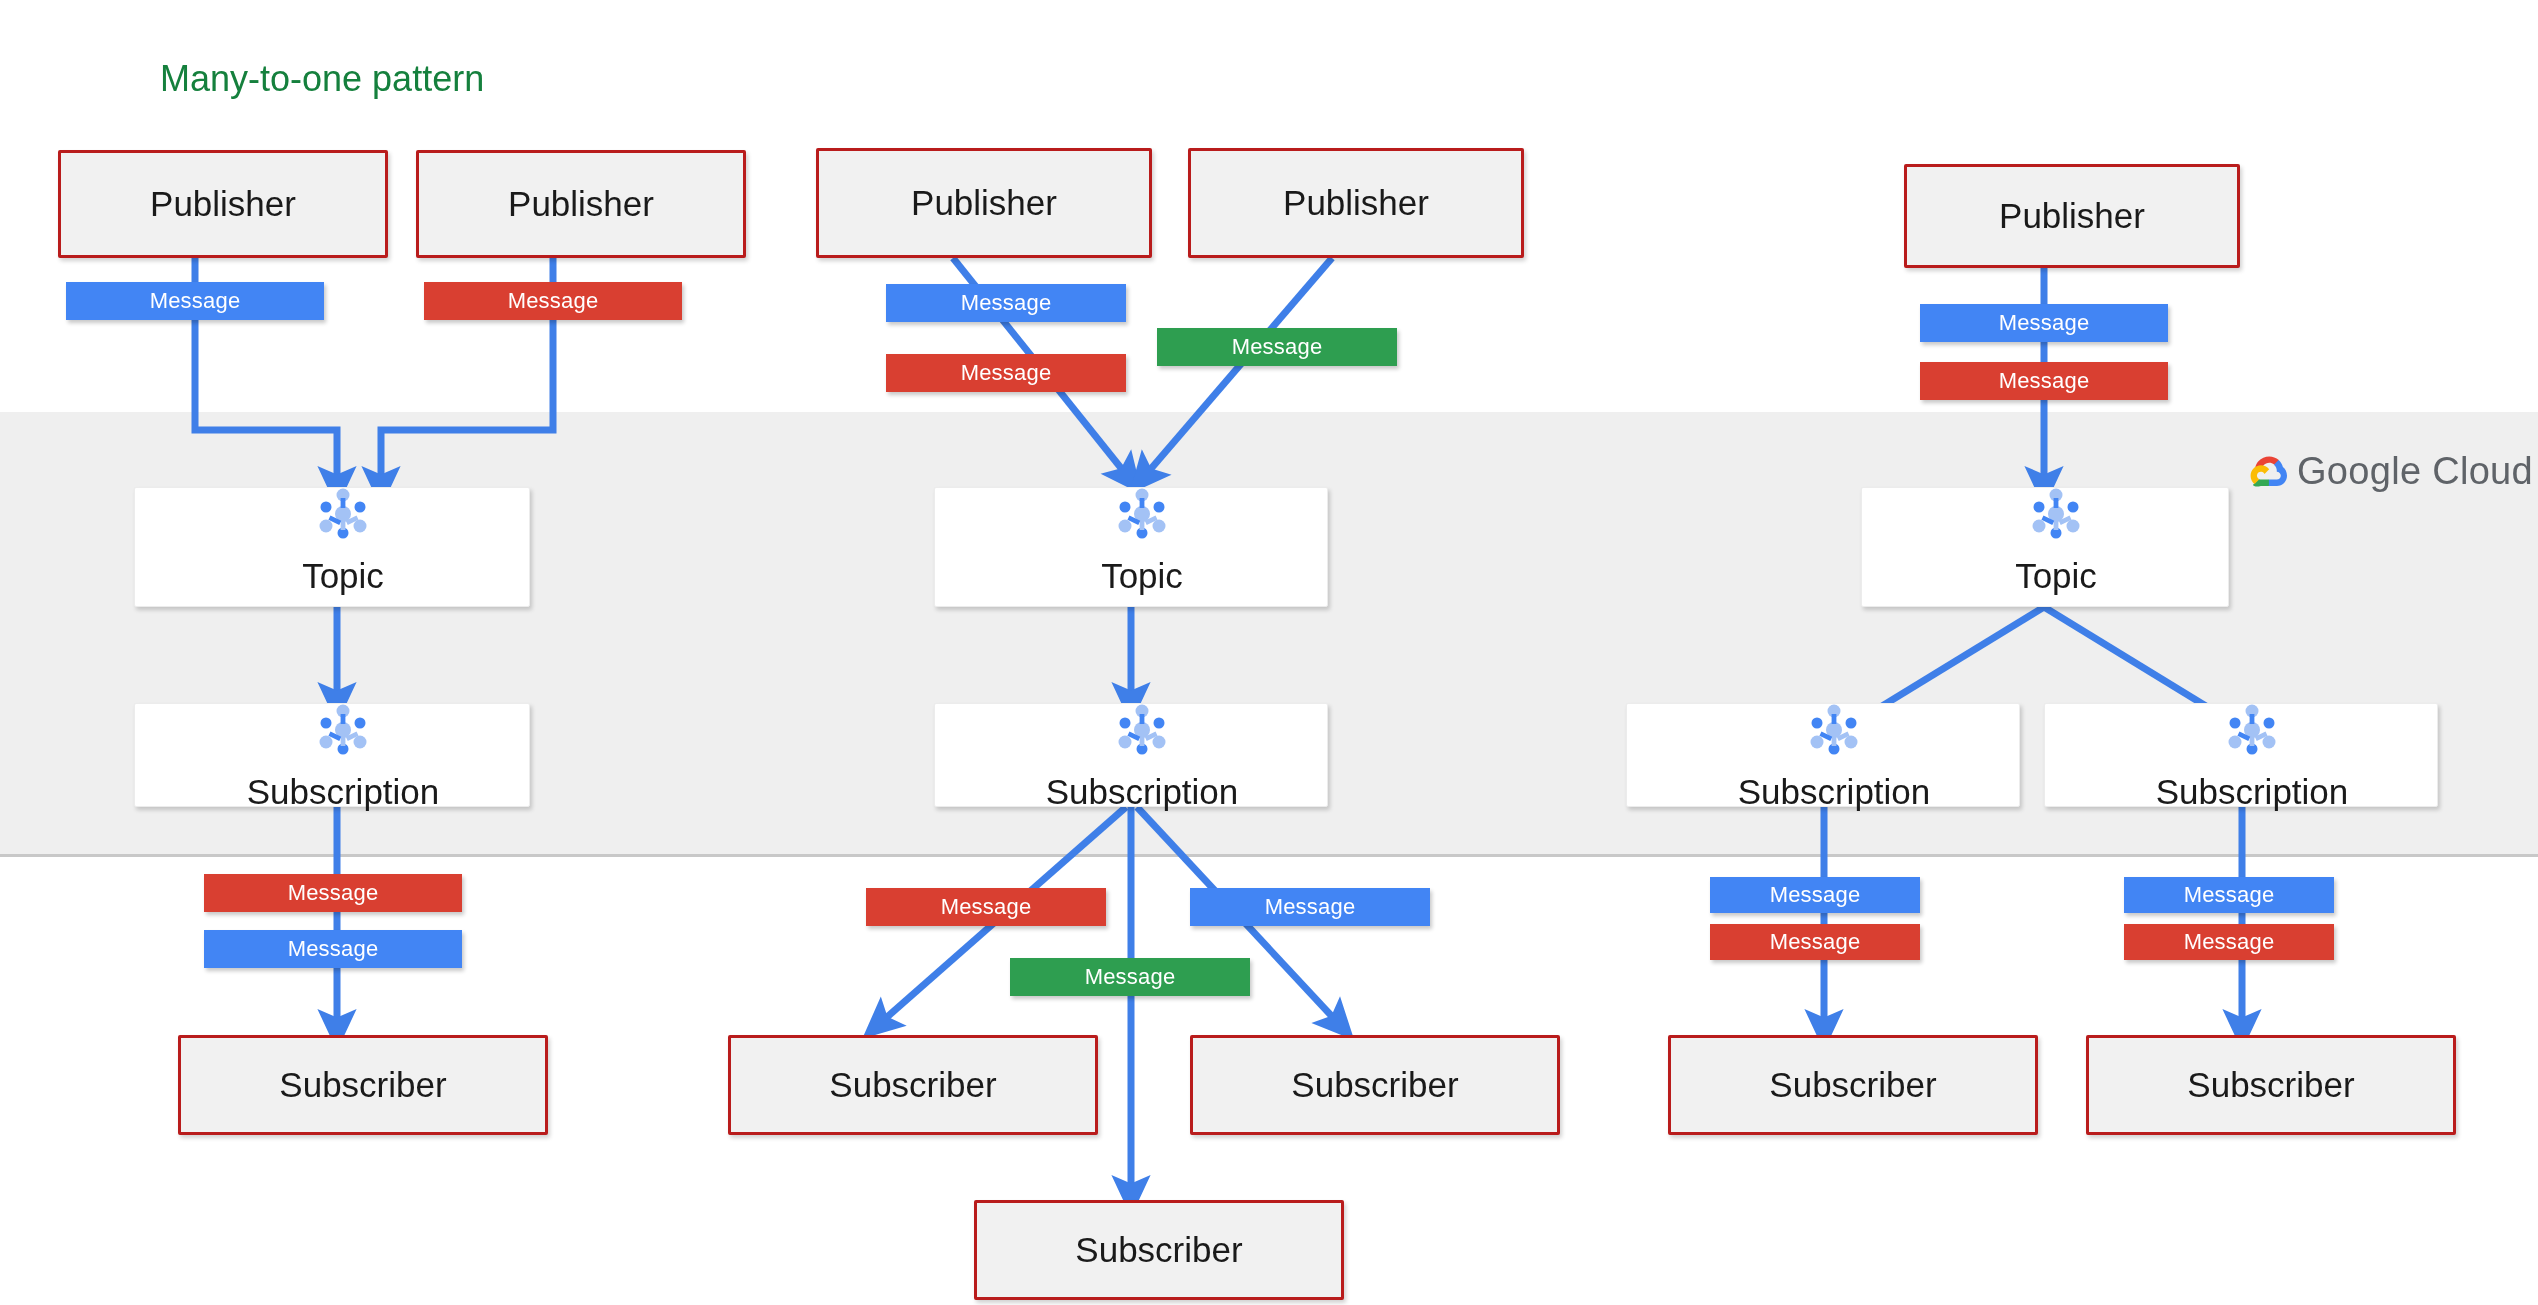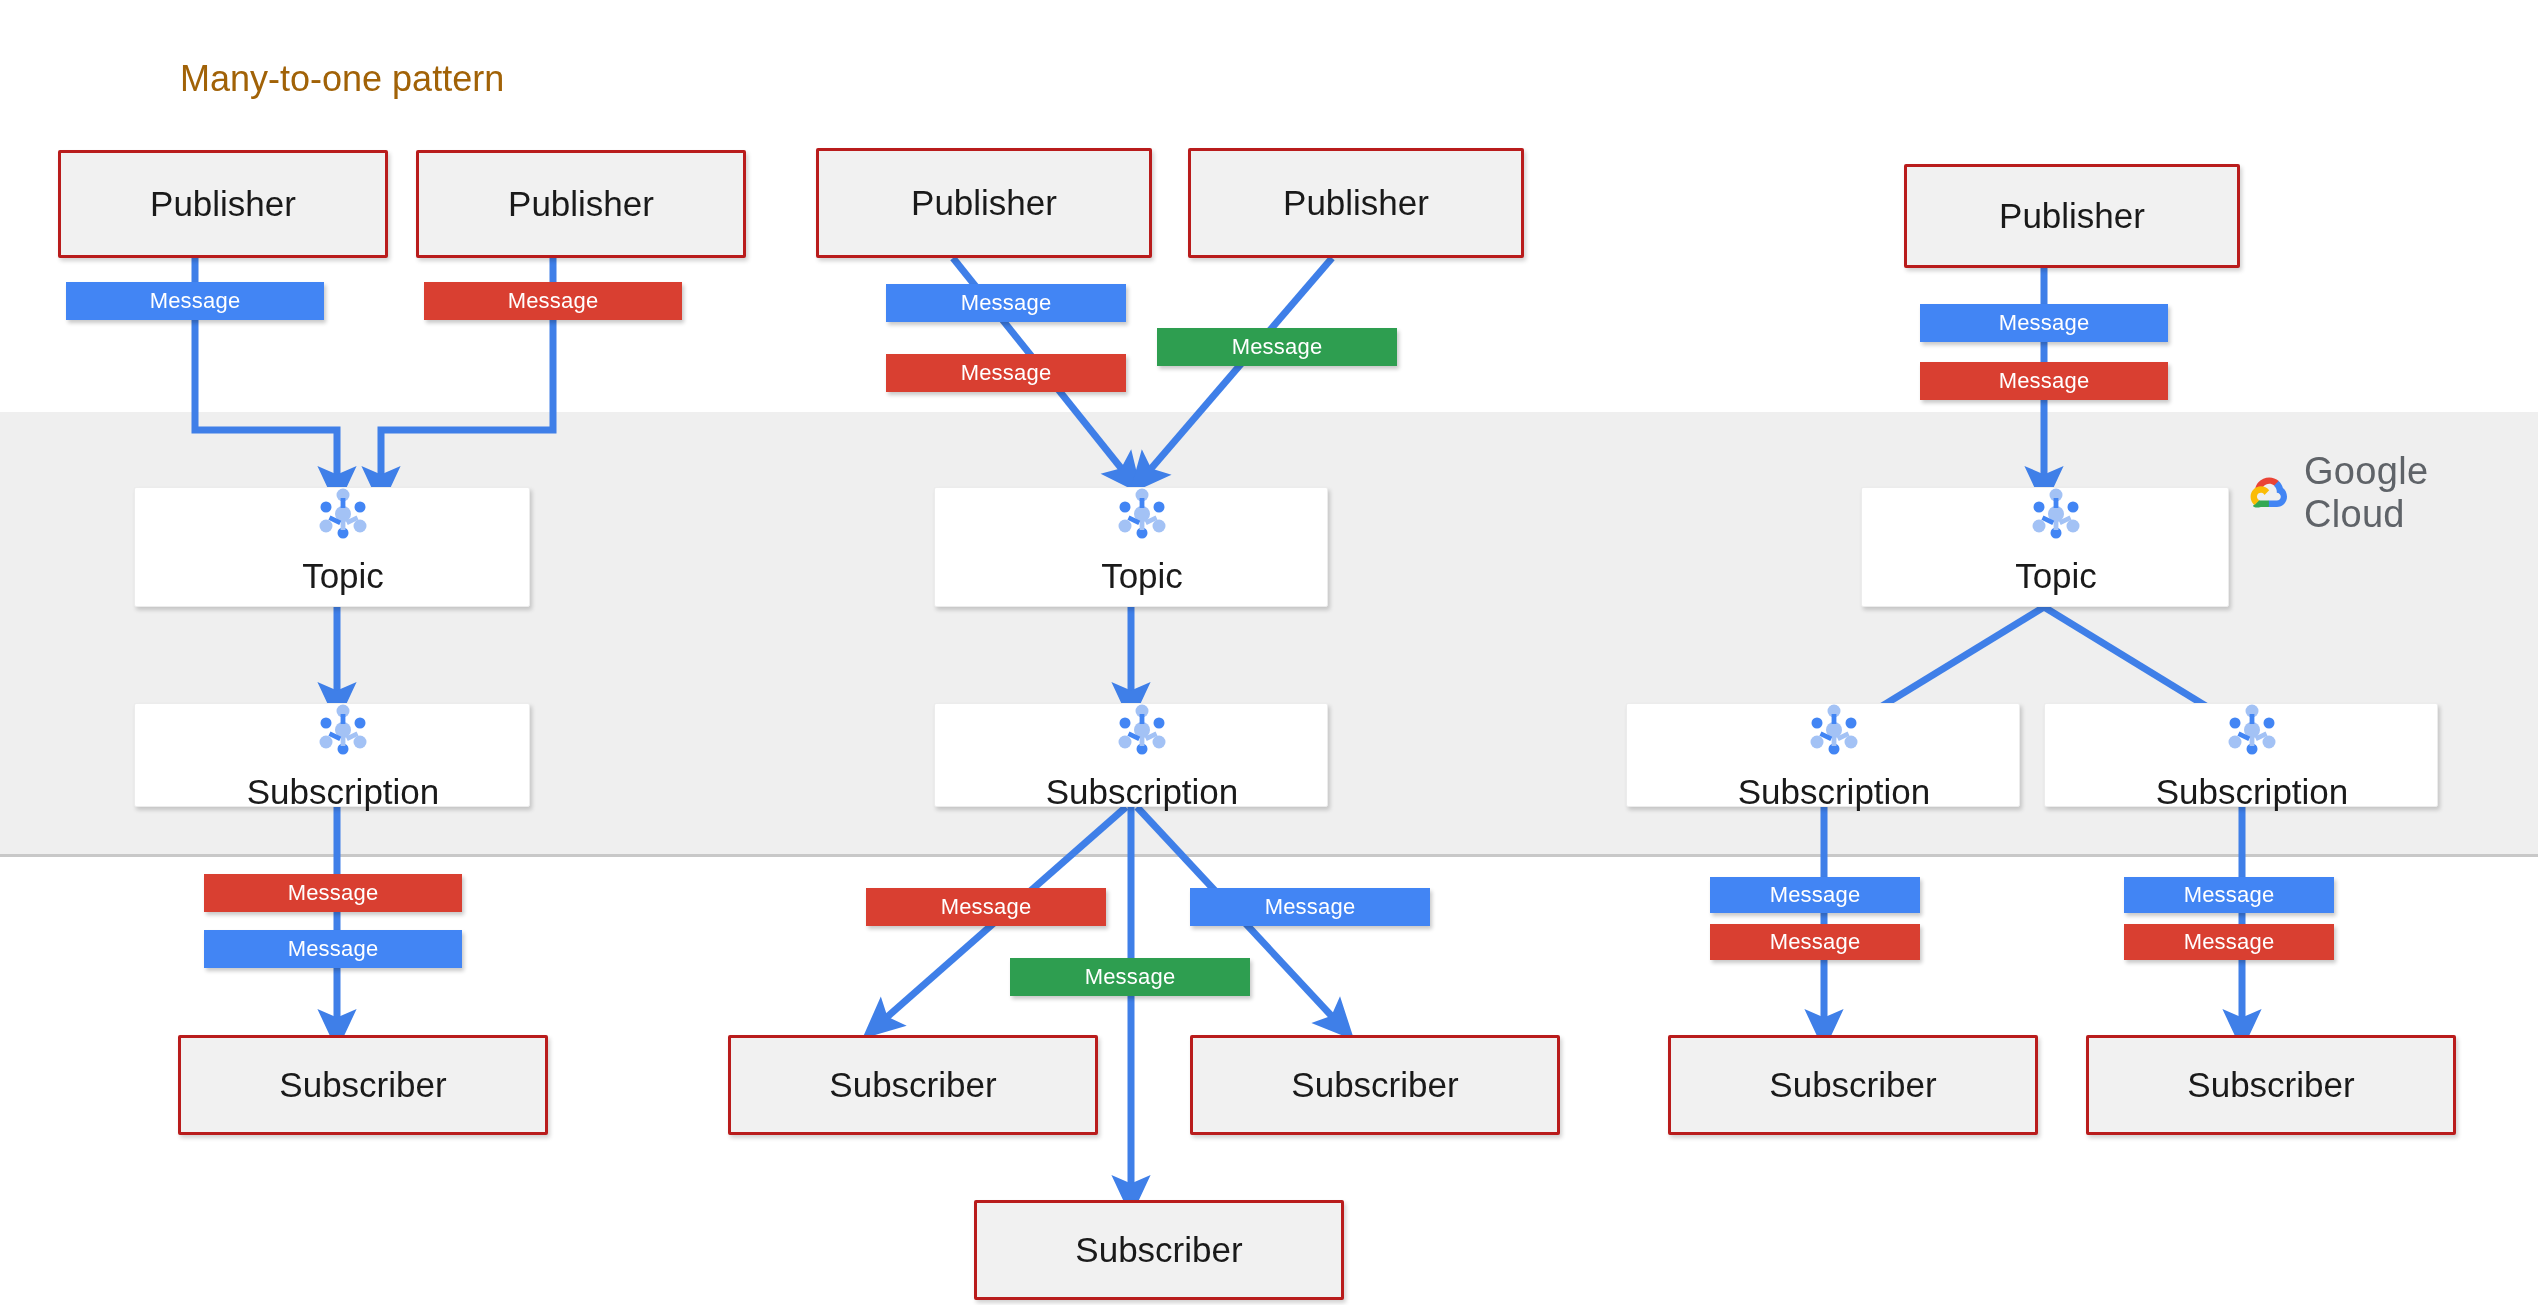--- a/index.html
+++ b/index.html
@@ -35,25 +35,25 @@
   
   .msg{position:absolute;box-sizing:border-box;display:flex;
        align-items:center;justify-content:center;
        color:#ffffff;font-size:22px;letter-spacing:.2px;
        box-shadow:2px 3px 4px rgba(0,0,0,.22);}
   .msg.blue{background:#4285f4;}
   .msg.red{background:#d93f31;}
   .msg.green{background:#2e9e50;}
 
   
-  .coltitle{position:absolute;font-size:36px;color:#a16207;
-            white-space:pre;margin-left:20px;}
-
-  
-  .gclogo{position:absolute;display:flex;align-items:center;gap:11px;}
+  .coltitle{position:absolute;font-size:36px;color:#15803d;
+            white-space:pre;}
+
+  
+  .gclogo{position:absolute;display:flex;align-items:center;gap:4px;}
   .gclogo .wordmark{font-size:38px;color:#5f6368;letter-spacing:.3px;}
   .gclogo .wordmark b{font-weight:normal;}
 
   .icon-svg{display:block;}
 </style>
 </head>
 <body>
 
 <div id="stage">
 

